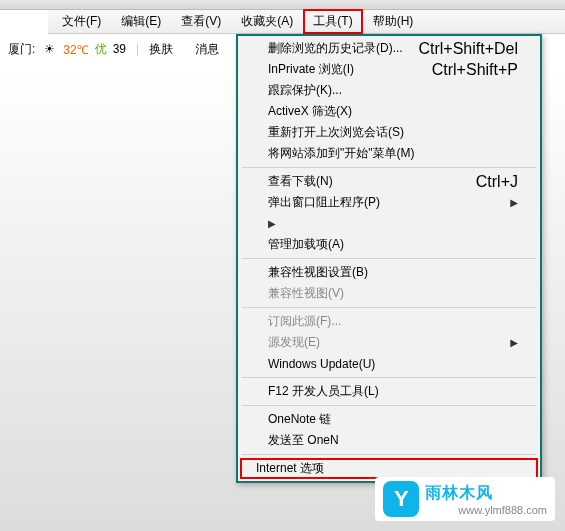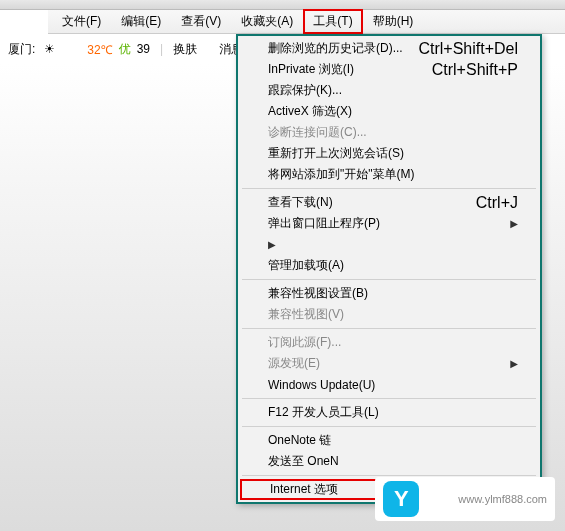--- a/index.html
+++ b/index.html
@@ -42,21 +42,21 @@
       padding-left: 8px;
       background: #fff;
       gap: 6px;
       font-size: 12px;
     }
     .weather-icon {
       width: 16px;
       display: inline-block;
       text-align: center;
     }
-    .temp { color: #ff6600; margin-left: 24px; }
+    .temp { color: #ff6600; }
     .quality { color: #5ab300; }
     .divider { color: #ccc; margin: 0 4px; }
     .dropdown {
       position: absolute;
       top: 34px;
       left: 236px;
       width: 306px;
       background: #f2f2f2;
       border: 2px solid #0f766e;
       box-shadow: 2px 2px 6px rgba(0,0,0,0.25);
@@ -78,21 +78,21 @@
     .dd-item.disabled { color: #888; }
     .dd-separator {
       height: 1px;
       background: #d0d0d0;
       margin: 3px 2px;
     }
     .dd-shortcut { color: #000; font-size: 16px; }
     .dd-arrow { font-size: 10px; color: #333; }
     .dd-item.highlighted-red {
       border: 2px solid #e60000;
-      padding: 1px 18px 1px 28px;
+      padding: 1px 18px 1px 14px;
       height: 21px;
     }
     .watermark {
       position: absolute;
       right: 10px;
       bottom: 10px;
       display: flex;
       align-items: center;
       gap: 6px;
       background: #fff;
@@ -161,23 +161,20 @@
     <div class="dd-item">
       <span>InPrivate 浏览(I)</span>
       <span class="dd-shortcut">Ctrl+Shift+P</span>
     </div>
     <div class="dd-item">
       <span>跟踪保护(K)...</span>
     </div>
     <div class="dd-item">
       <span>ActiveX 筛选(X)</span>
     </div>
-    <div class="dd-item disabled">
-      <span>诊断连接问题(C)...</span>
-    </div>
     <div class="dd-item">
       <span>重新打开上次浏览会话(S)</span>
     </div>
     <div class="dd-item">
       <span>将网站添加到"开始"菜单(M)</span>
     </div>
     <div class="dd-separator"></div>
     <div class="dd-item">
       <span>查看下载(N)</span>
       <span class="dd-shortcut">Ctrl+J</span>
@@ -224,15 +221,16 @@
     <div class="dd-separator"></div>
     <div class="dd-item highlighted-red">
       <span>Internet 选项</span>
     </div>
   </div>
 </div>
 
 <div class="watermark">
   <div class="wm-logo">Y</div>
   <div class="wm-text">
+    <div class="wm-title">雨林木风</div>
     <div class="wm-url">www.ylmf888.com</div>
   </div>
 </div>
 
 </body></html>

